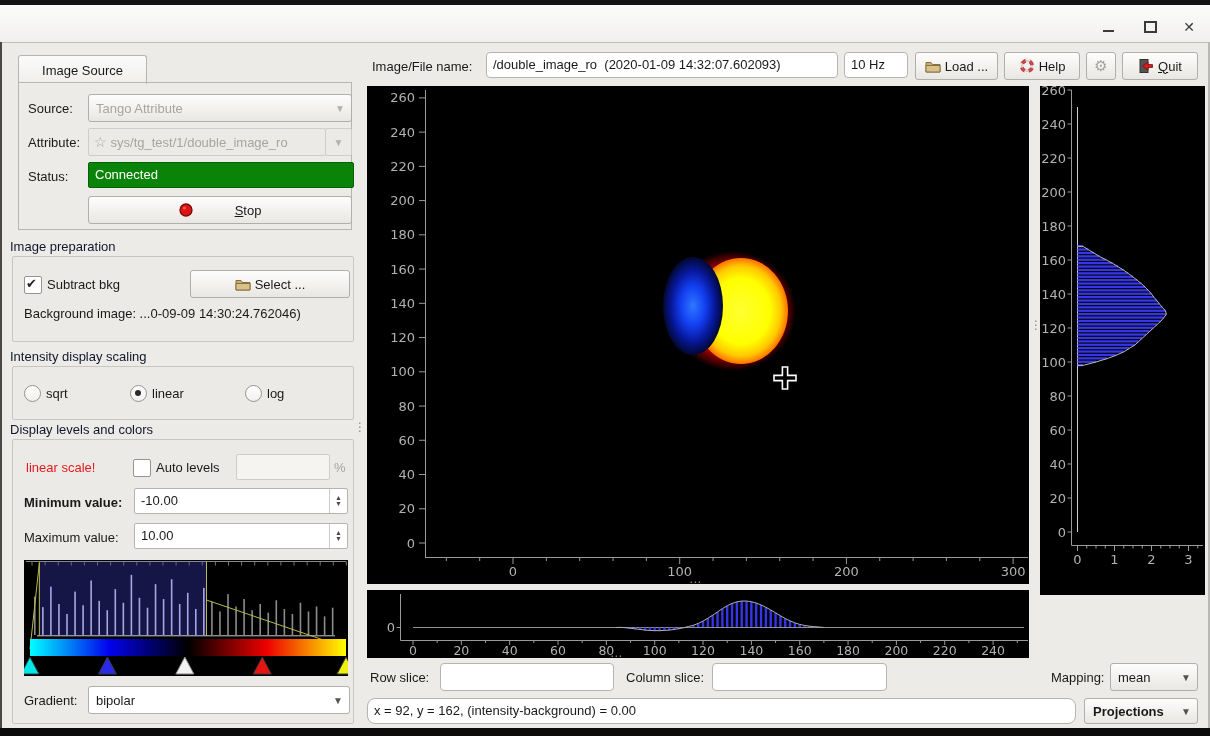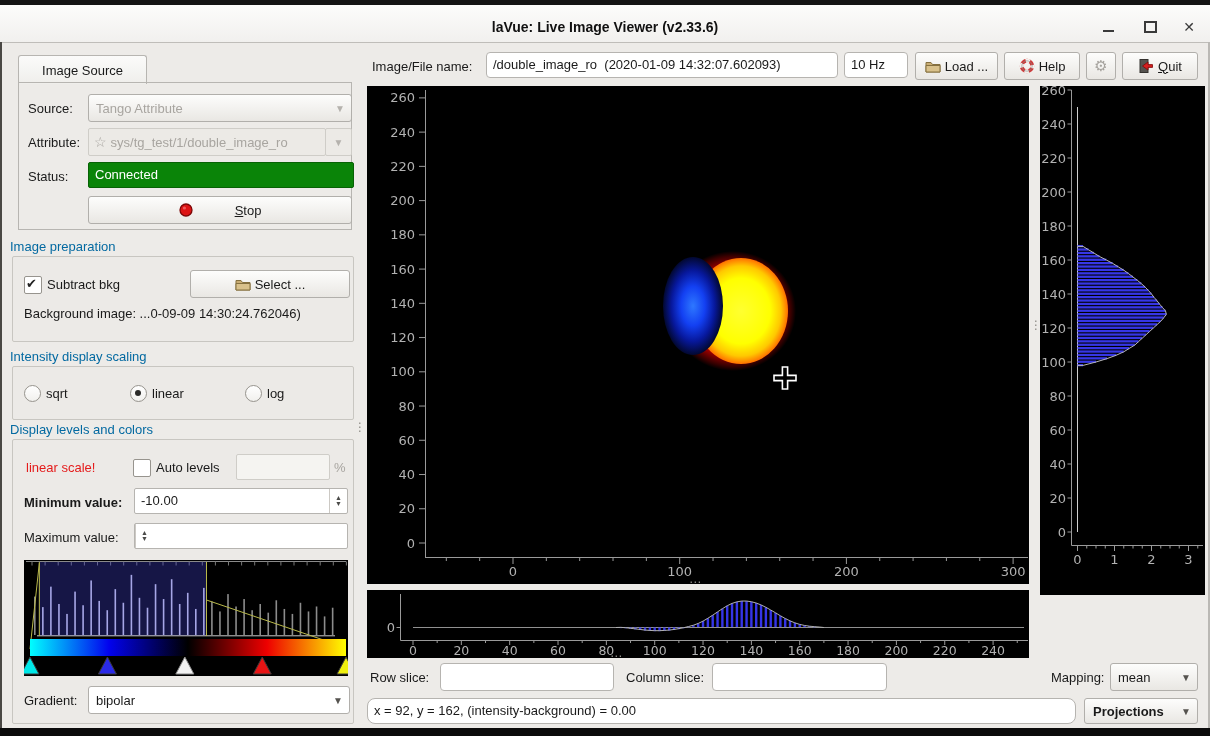--- a/index.html
+++ b/index.html
@@ -24,41 +24,40 @@
   .fld{background:#fff;border:1px solid #b6b4b0;border-radius:4px;}
   .fld-text{padding:0 6px;line-height:24px;white-space:pre;overflow:hidden;}
   .dfld{background:#f5f4f1;border:1px solid #cfcdc8;border-radius:2px;color:#a8a5a0;}
   .btn{background:linear-gradient(#fdfdfc,#e9e7e3);border:1px solid #b1afab;border-radius:3px;
        display:flex;align-items:center;justify-content:center;gap:4px;}
   .combo{background:linear-gradient(#fdfdfc,#e9e7e3);border:1px solid #b1afab;border-radius:3px;
        display:flex;align-items:center;}
   .arrow{color:#55534f;font-size:10px;margin-left:auto;padding-right:6px;}
   .arrow.dis{color:#b5b2ad;}
   .gbox{border:1px solid #c8c6c1;border-radius:2px;background:#eceae7;}
-  .hdr{font-size:13px;color:#0369a1;}
+  .hdr{font-size:13px;color:#0f172a;}
   .cb{width:16px;height:16px;border:1px solid #97948e;border-radius:2px;background:#fff;}
   .cb.checked::after{content:'✔';position:absolute;left:1px;top:-1px;font-size:13px;color:#222;}
   .radio{width:15px;height:15px;border-radius:50%;border:1px solid #97948e;background:linear-gradient(#fff,#f1f0ed);}
   .radio.sel::after{content:'';position:absolute;left:3.5px;top:3.5px;width:6px;height:6px;border-radius:50%;background:#2a2a28;}
   .spin{background:#fff;border:1px solid #b6b4b0;border-radius:2px;display:flex;}
   .spin .val{flex:1;padding:0 6px;line-height:24px;}
   .spin .btns{width:17px;border-left:1px solid #ccc9c4;display:flex;flex-direction:column;
               align-items:center;justify-content:center;font-size:7px;color:#4a4a48;line-height:6px;}
   .plot{background:#000;}
   .grip{color:#8f8d88;font-size:12px;line-height:6px;}
   svg{display:block;}
   .ul{text-decoration:underline;}
   .statusfld{background:#fff;border:1px solid #b6b4b0;border-radius:8px;}
 </style>
 </head>
 <body>
 
 <div class="abs top-strip"></div>
 <div class="abs titlebar">
-  <div class="abs title-text">laVue: Live Image Viewer (v2.33.6)</div>
   <div class="abs winbtn" style="left:1095px;">
       <div class="min-glyph"></div>
     </div>
   <div class="abs winbtn" style="left:1137px;">
       <div class="max-glyph"></div>
     </div>
   <div class="abs winbtn" style="left:1176px;">
       <span class="close-glyph">✕</span>
     </div>
 </div>
@@ -130,20 +129,21 @@
 <div class="abs" style="left:24px;top:495px;font-weight:bold;">Minimum value:</div>
 <div class="abs spin" style="left:134px;top:488px;width:214px;height:26px;box-sizing:border-box;">
   <span class="val">-10.00</span>
   <span class="btns">
       <span>▲</span>
       <span>▼</span>
     </span>
 </div>
 <div class="abs" style="left:24px;top:530px;">Maximum value:</div>
 <div class="abs spin" style="left:134px;top:523px;width:214px;height:26px;box-sizing:border-box;">
+  <span class="val">10.00</span>
   <span class="btns">
       <span>▲</span>
       <span>▼</span>
     </span>
 </div>
 
 <div class="abs" style="left:24px;top:560px;width:324px;height:116px;background:#000;">
   <svg id="lut-svg" width="324" height="116">
       <rect x="0" y="0" width="324" height="116" fill="#000"></rect>
       <line x1="2" y1="1.5" x2="322" y2="1.5" stroke="#8a8a8a"></line>

